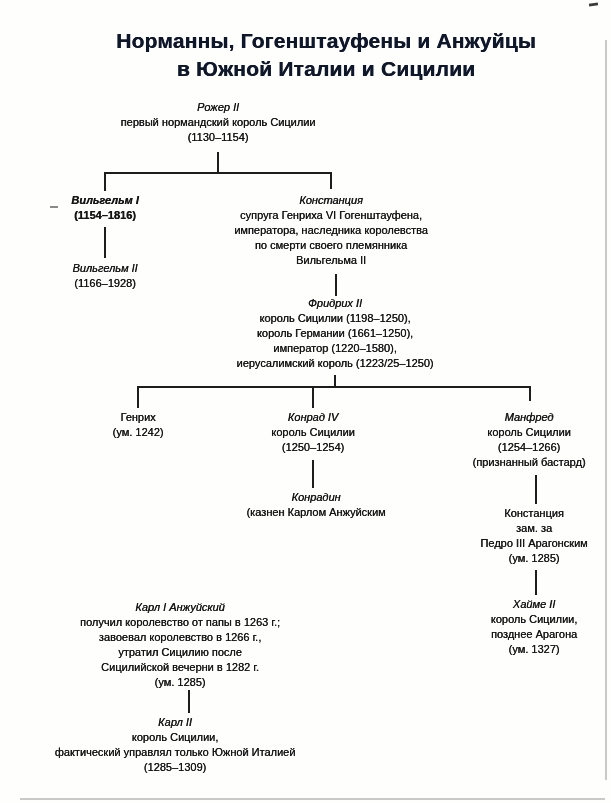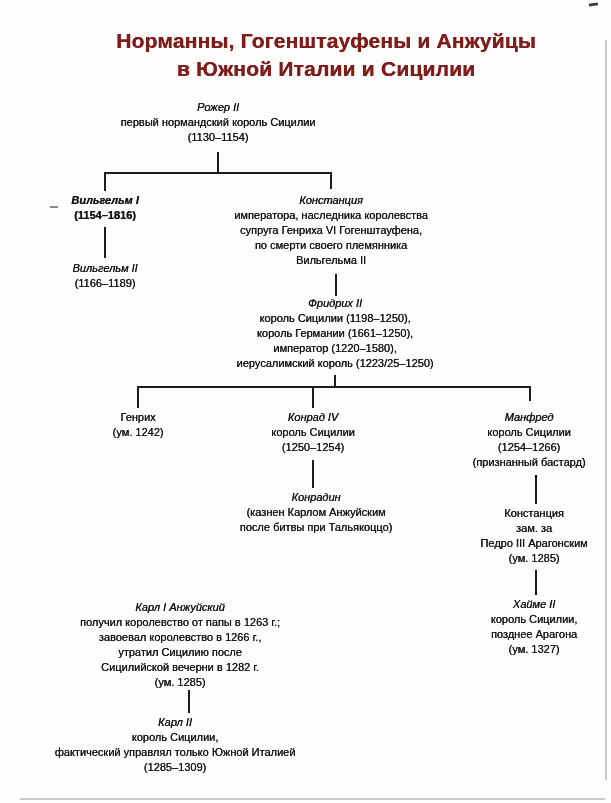--- a/index.html
+++ b/index.html
@@ -7,21 +7,21 @@
     position:relative;
     width:611px;height:803px;
     background:#fefefd;
     overflow:hidden;
     font-family:"Liberation Sans","DejaVu Sans",sans-serif;
     color:#161616;
   }
   .title{
     position:absolute;left:46px;top:27px;width:560px;
     text-align:center;font-weight:700;font-size:21px;line-height:28px;
-    color:#7f1d1d;letter-spacing:.2px;
+    color:#0f172a;letter-spacing:.2px;
     text-shadow:.4px 0 0 currentColor;
   }
   .node{
     position:absolute;text-align:center;
     font-size:11px;line-height:15px;font-weight:400;
     color:#161616;
     text-shadow:.3px 0 0 currentColor;
   }
   .name{font-style:italic;}
   .name.roman{font-style:normal;}
@@ -54,27 +54,27 @@
 
   <div class="node" style="left:40px;top:193px;width:130px;font-weight:bold;">
     <div class="name">Вильгельм I</div>
     <div>(1154–1816)</div>
   </div>
 
   <div class="vline" style="left:104px;top:227px;height:31px;"></div>
 
   <div class="node" style="left:40px;top:261px;width:130px;">
     <div class="name">Вильгельм II</div>
-    <div>(1166–1189)</div>
+    <div>(1166–1928)</div>
   </div>
 
   <div class="node" style="left:206px;top:193px;width:250px;">
     <div class="name">Констанция</div>
+    <div>супруга Генриха VI Гогенштауфена,</div>
     <div>императора, наследника королевства</div>
-    <div>супруга Генриха VI Гогенштауфена,</div>
     <div>по смерти своего племянника</div>
     <div>Вильгельма II</div>
   </div>
 
   <div class="vline" style="left:335px;top:274px;height:22px;"></div>
 
   <div class="node" style="left:200px;top:296px;width:270px;">
     <div class="name">Фридрих II</div>
     <div>король Сицилии (1198–1250),</div>
     <div>король Германии (1661–1250),</div>
@@ -104,21 +104,20 @@
     <div>король Сицилии</div>
     <div>(1254–1266)</div>
     <div>(признанный бастард)</div>
   </div>
 
   <div class="vline" style="left:312px;top:460px;height:28px;"></div>
 
   <div class="node" style="left:201px;top:490px;width:230px;">
     <div class="name">Конрадин</div>
     <div>(казнен Карлом Анжуйским</div>
-    <div>после битвы при Тальякоццо)</div>
   </div>
 
   <div class="vline" style="left:535px;top:475px;height:29px;"></div>
 
   <div class="node" style="left:454px;top:506px;width:160px;">
     <div class="name roman">Констанция</div>
     <div>зам. за</div>
     <div>Педро III Арагонским</div>
     <div>(ум. 1285)</div>
   </div>

